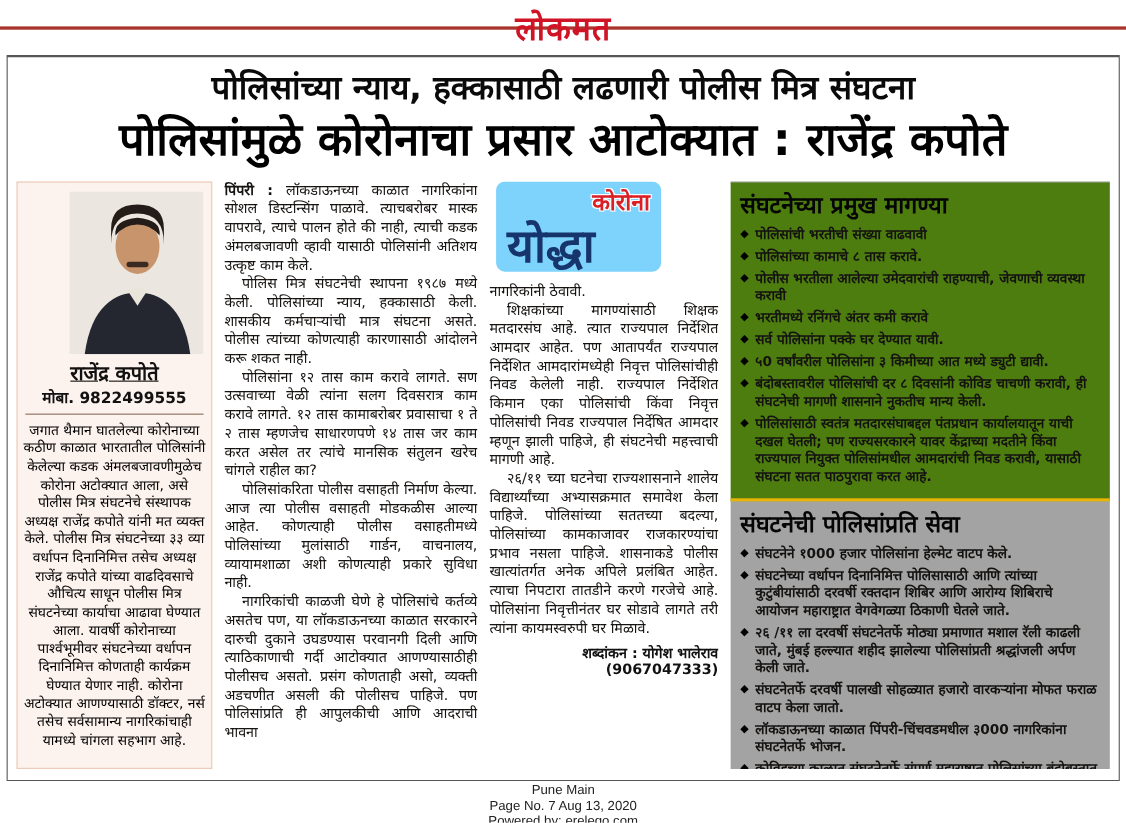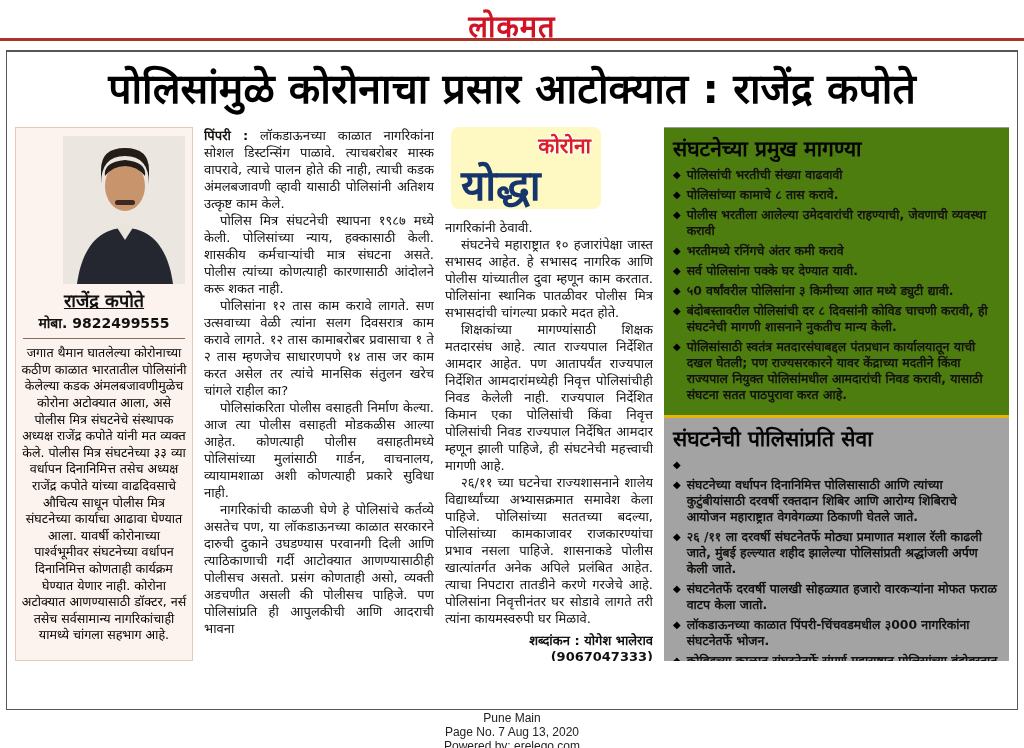--- a/index.html
+++ b/index.html
@@ -1,21 +1,21 @@
 <!DOCTYPE html>
 <html><head>
 <meta charset="utf-8">
 <style>
   * { margin:0; padding:0; box-sizing:border-box; }
   html,body { width:1024px; height:748px; background:#ffffff; overflow:hidden; }
   body { font-family:"DejaVu Sans", sans-serif; color:#111; }
   .page { position:relative; width:1024px; height:748px; background:#fff; }
 
   
-  .masthead { text-align:center; padding-top:5px; height:38px; }
+  .masthead { text-align:center; padding-top:5px; height:24px; }
   .masthead-title { font-size:29px; font-weight:bold; color:#d01425; letter-spacing:1px;
                     display:inline-block; transform:scaleY(1.05); }
   .red-rule { border-top:3px solid #a8342c; width:1024px; }
 
   
   .article-box { position:absolute; left:6px; right:6px; top:50px; height:660px;
                  border:1px solid #55565a; border-top-width:2px; background:#fff; padding-top:10px; }
   .kicker { text-align:center; font-size:30px; font-weight:bold; line-height:1.25; color:#0a0a0a; }
   .headline { text-align:center; font-size:41px; font-weight:bold; line-height:1.25; color:#000; margin-top:2px; }
 
@@ -31,21 +31,21 @@
   .cap-rule { border-top:1px solid #8a6a58; margin:6px 2px; }
   .intro-para { font-size:12.6px; line-height:16.6px; color:#000000; text-align:center; }
 
   
   .col2 { width:230px; }
   .col3 { width:208px; }
   .para { font-size:13px; line-height:17px; text-align:justify; color:#151210; }
   .para.indent { text-indent:16px; }
   .dateline { font-weight:bold; }
 
-  .corona-logo { position:relative; width:150px; height:82px; background:#fef9c3;
+  .corona-logo { position:relative; width:150px; height:82px; background:#7dd3fc;
                  border-radius:8px; margin:0 4px 10px 6px; }
   .logo-corona { position:absolute; top:4px; right:10px; font-size:21px; font-weight:bold; color:#d92027;
                  text-shadow:-1px -1px 0 #fff, 1px -1px 0 #fff, -1px 1px 0 #fff, 1px 1px 0 #fff; }
   .logo-yoddha { position:absolute; bottom:2px; left:10px; font-size:42px; font-weight:bold; color:#17356d;
                  line-height:1; }
   .byline { font-size:13px; font-weight:bold; text-align:right; margin-top:4px; }
 
   
   .col4 { flex:1; display:flex; flex-direction:column; }
   .panel { padding:6px 9px 8px 9px; }
@@ -65,20 +65,21 @@
 <body>
 
 <div class="page">
 
   <div class="masthead">
     <span class="masthead-title">लोकमत</span>
   </div>
   <div class="red-rule"></div>
 
   <div class="article-box">
+    <div class="kicker">पोलिसांच्या न्याय, हक्कासाठी लढणारी पोलीस मित्र संघटना</div>
     <div class="headline">पोलिसांमुळे कोरोनाचा प्रसार आटोक्यात : राजेंद्र कपोते</div>
 
     <div class="content">
 
       <aside class="col col1">
         <div class="photo-wrap">
           <svg viewBox="0 0 122 148" xmlns="http://www.w3.org/2000/svg">
             <rect width="122" height="148" fill="#ebe6df"></rect>
             <path d="M38,34 Q38,12 62,12 Q86,12 86,34 L86,48 Q86,20 62,20 Q38,20 38,48 Z" fill="#241c18"></path>
             <ellipse cx="62" cy="50" rx="20" ry="25" fill="#c8946c"></ellipse>
@@ -104,21 +105,20 @@
           </div>
       </div>
 
       <div class="col col3">
         <div class="corona-logo">
           <span class="logo-corona">कोरोना</span>
           <span class="logo-yoddha">योद्धा</span>
         </div>
         <p class="para">नागरिकांनी ठेवावी.</p>
         <div>
-            <p class="para indent">संघटनेचे महाराष्ट्रात १० हजारांपेक्षा जास्त सभासद आहेत. हे सभासद नागरिक आणि पोलीस यांच्यातील दुवा म्हणून काम करतात. पोलिसांना स्थानिक पातळीवर पोलीस मित्र सभासदांची चांगल्या प्रकारे मदत होते.</p>
             <p class="para indent">शिक्षकांच्या मागण्यांसाठी शिक्षक मतदारसंघ आहे. त्यात राज्यपाल निर्देशित आमदार आहेत. पण आतापर्यंत राज्यपाल निर्देशित आमदारांमध्येही निवृत्त पोलिसांचीही निवड केलेली नाही. राज्यपाल निर्देशित किमान एका पोलिसांची किंवा निवृत्त पोलिसांची निवड राज्यपाल निर्देषित आमदार म्हणून झाली पाहिजे, ही संघटनेची महत्त्वाची मागणी आहे.</p>
             <p class="para indent">२६/११ च्या घटनेचा राज्यशासनाने शालेय विद्यार्थ्यांच्या अभ्यासक्रमात समावेश केला पाहिजे. पोलिसांच्या सततच्या बदल्या, पोलिसांच्या कामकाजावर राजकारण्यांचा प्रभाव नसला पाहिजे. शासनाकडे पोलीस खात्यांतर्गत अनेक अपिले प्रलंबित आहेत. त्याचा निपटारा तातडीने करणे गरजेचे आहे. पोलिसांना निवृत्तीनंतर घर सोडावे लागते तरी त्यांना कायमस्वरुपी घर मिळावे.</p>
           </div>
         <p class="byline">शब्दांकन : योगेश भालेराव (9067047333)</p>
 
       </div>
 
       <div class="col col4">
         <section class="panel panel-demands">
           <h3 class="panel-title">संघटनेच्या प्रमुख मागण्या</h3>
@@ -155,20 +155,21 @@
                 <span class="diamond">◆</span>
                 <span>पोलिसांसाठी स्वतंत्र मतदारसंघाबद्दल पंतप्रधान कार्यालयातून याची दखल घेतली; पण राज्यसरकारने यावर केंद्राच्या मदतीने किंवा राज्यपाल नियुक्त पोलिसांमधील आमदारांची निवड करावी, यासाठी संघटना सतत पाठपुरावा करत आहे.</span>
               </li>
             </ul>
         </section>
         <section class="panel panel-services">
           <h3 class="panel-title">संघटनेची पोलिसांप्रति सेवा</h3>
           <ul class="blist">
               <li>
                 <span class="diamond">◆</span>
+                <span>संघटनेने १000 हजार पोलिसांना हेल्मेट वाटप केले.</span>
               </li>
               <li>
                 <span class="diamond">◆</span>
                 <span>संघटनेच्या वर्धापन दिनानिमित्त पोलिसासाठी आणि त्यांच्या कुटुंबीयांसाठी दरवर्षी रक्तदान शिबिर आणि आरोग्य शिबिराचे आयोजन महाराष्ट्रात वेगवेगळ्या ठिकाणी घेतले जाते.</span>
               </li>
               <li>
                 <span class="diamond">◆</span>
                 <span>२६ /११ ला दरवर्षी संघटनेतर्फे मोठ्या प्रमाणात मशाल रॅली काढली जाते, मुंबई हल्ल्यात शहीद झालेल्या पोलिसांप्रती श्रद्धांजली अर्पण केली जाते.</span>
               </li>
               <li>

